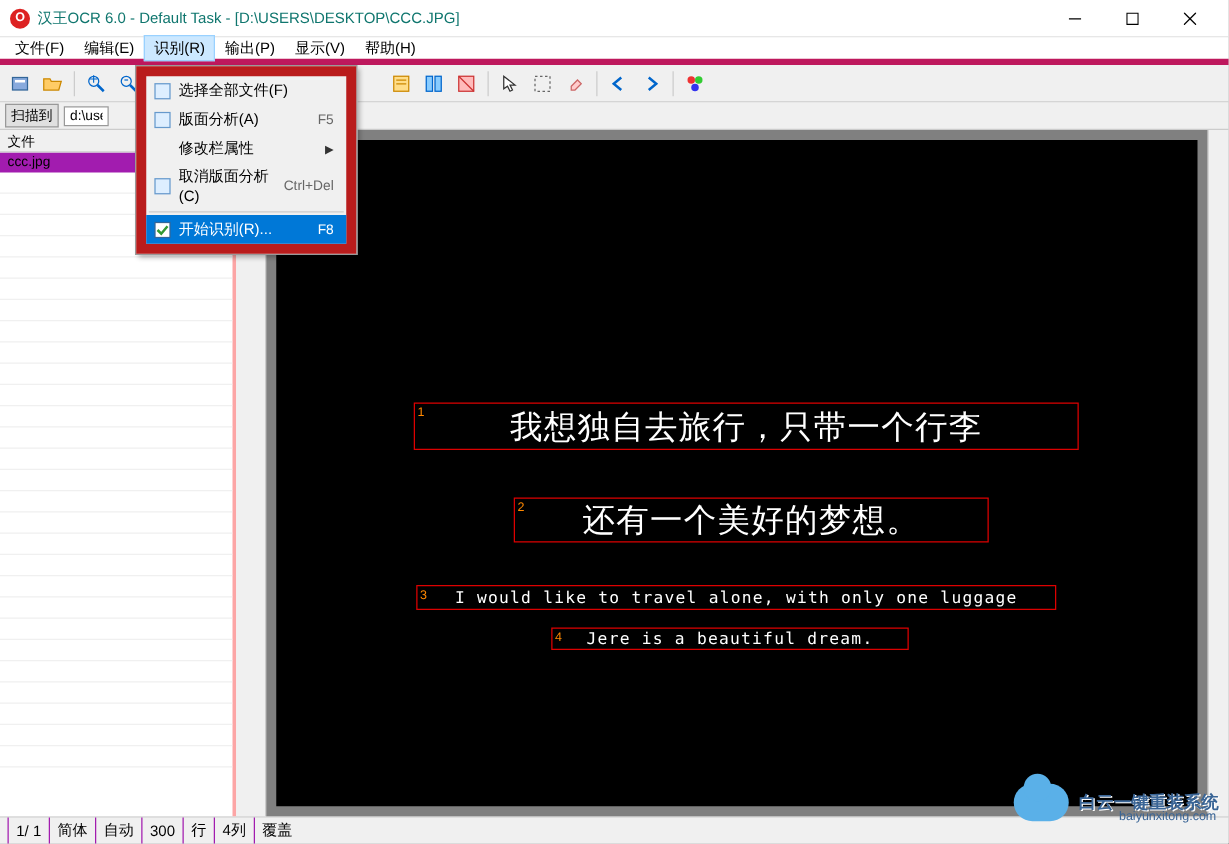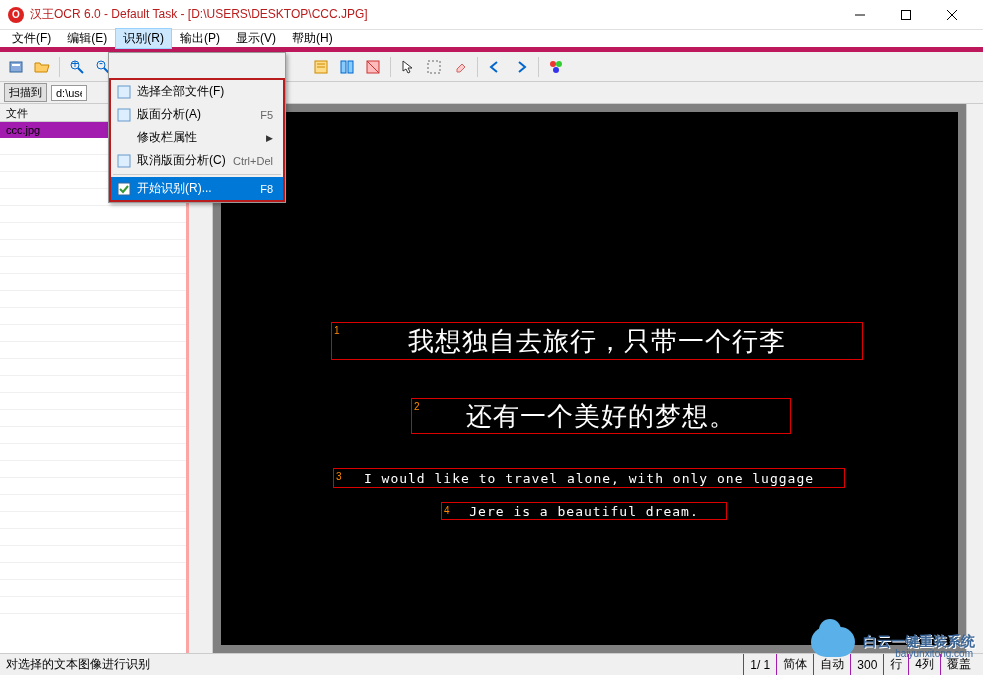--- a/index.html
+++ b/index.html
@@ -1,33 +1,33 @@
 <!DOCTYPE html>
 <html><head>
 <meta charset="utf-8">
 <style>
 * { margin: 0; padding: 0; box-sizing: border-box; font-family: "Microsoft YaHei", SimSun, sans-serif; font-size: 12px; }
 body { background: #fff; overflow: hidden; width: 983px; height: 675px; position: relative; }
 
 
 .titlebar { height: 30px; background: #fff; display: flex; align-items: center; padding: 0 8px; border-bottom: 1px solid #e0e0e0; }
 .titlebar .app-icon { width: 16px; height: 16px; background: #d22; border-radius: 50%; margin-right: 6px; display: inline-flex; align-items: center; justify-content: center; color: #fff; font-size: 10px; font-weight: bold; }
-.titlebar .title { flex: 1; color: #b91c1c; font-size: 12px; }
+.titlebar .title { flex: 1; color: #0f766e; font-size: 12px; }
 .titlebar .win-btns { display: flex; gap: 0; }
 .titlebar .win-btn { width: 46px; height: 30px; display: flex; align-items: center; justify-content: center; cursor: pointer; }
 .titlebar .win-btn svg { width: 10px; height: 10px; stroke: #000; stroke-width: 1; fill: none; }
 
 
 .menubar { height: 22px; background: #fff; display: flex; align-items: center; padding: 0 4px; border-bottom: 5px solid #be185d; }
 .menubar .menu-item { padding: 2px 8px; cursor: pointer; }
 .menubar .menu-item.active { background: #cce8ff; border: 1px solid #99d1ff; padding: 1px 7px; }
 
 
 .dropdown { position: absolute; top: 52px; left: 108px; background: #f0f0f0; border: 1px solid #999; box-shadow: 2px 2px 4px rgba(0,0,0,0.3); z-index: 100; width: 178px; }
-.dropdown-inner { border: 2px solid #b91c1c; margin-top: 25px; }
+.dropdown-inner { border: 8px solid #b91c1c; }
 .dropdown .d-item { display: flex; align-items: center; padding: 3px 4px; cursor: pointer; }
 .dropdown .d-item.highlight { background: #0078d7; color: #fff; }
 .dropdown .d-icon { width: 18px; height: 16px; margin-right: 4px; display: inline-flex; align-items: center; justify-content: center; }
 .dropdown .d-label { flex: 1; }
 .dropdown .d-shortcut { color: #666; font-size: 11px; padding-right: 6px; }
 .dropdown .d-item.highlight .d-shortcut { color: #fff; }
 .dropdown .d-arrow { font-size: 9px; color: #333; padding-right: 6px; }
 .dropdown .d-sep { height: 1px; background: #ccc; margin: 2px 2px; }
 
 
@@ -290,21 +290,20 @@
           <div class="ocr-box" style="top: 286px; left: 190px; width: 380px; height: 36px; font-size: 26px;">还有一个美好的梦想。<span class="ocr-marker">2</span></div>
           <div class="ocr-box" style="top: 356px; left: 112px; width: 512px; height: 20px; font-size: 13px;">I would like to travel alone, with only one luggage<span class="ocr-marker">3</span></div>
           <div class="ocr-box" style="top: 390px; left: 220px; width: 286px; height: 18px; font-size: 13px;">Jere is a beautiful dream.<span class="ocr-marker">4</span></div>
         </div>
     </div>
     <div class="scrollbar-v"></div>
   </div>
 </div>
 
 <div class="statusbar">
-  <span class="left">对选择的文本图像进行识别</span>
   <span class="cell">1/   1</span>
   <span class="cell">简体</span>
   <span class="cell">自动</span>
   <span class="cell">300</span>
   <span class="cell">行</span>
   <span class="cell">4列</span>
   <span class="cell">覆盖</span>
 </div>
 
 <div class="watermark">

